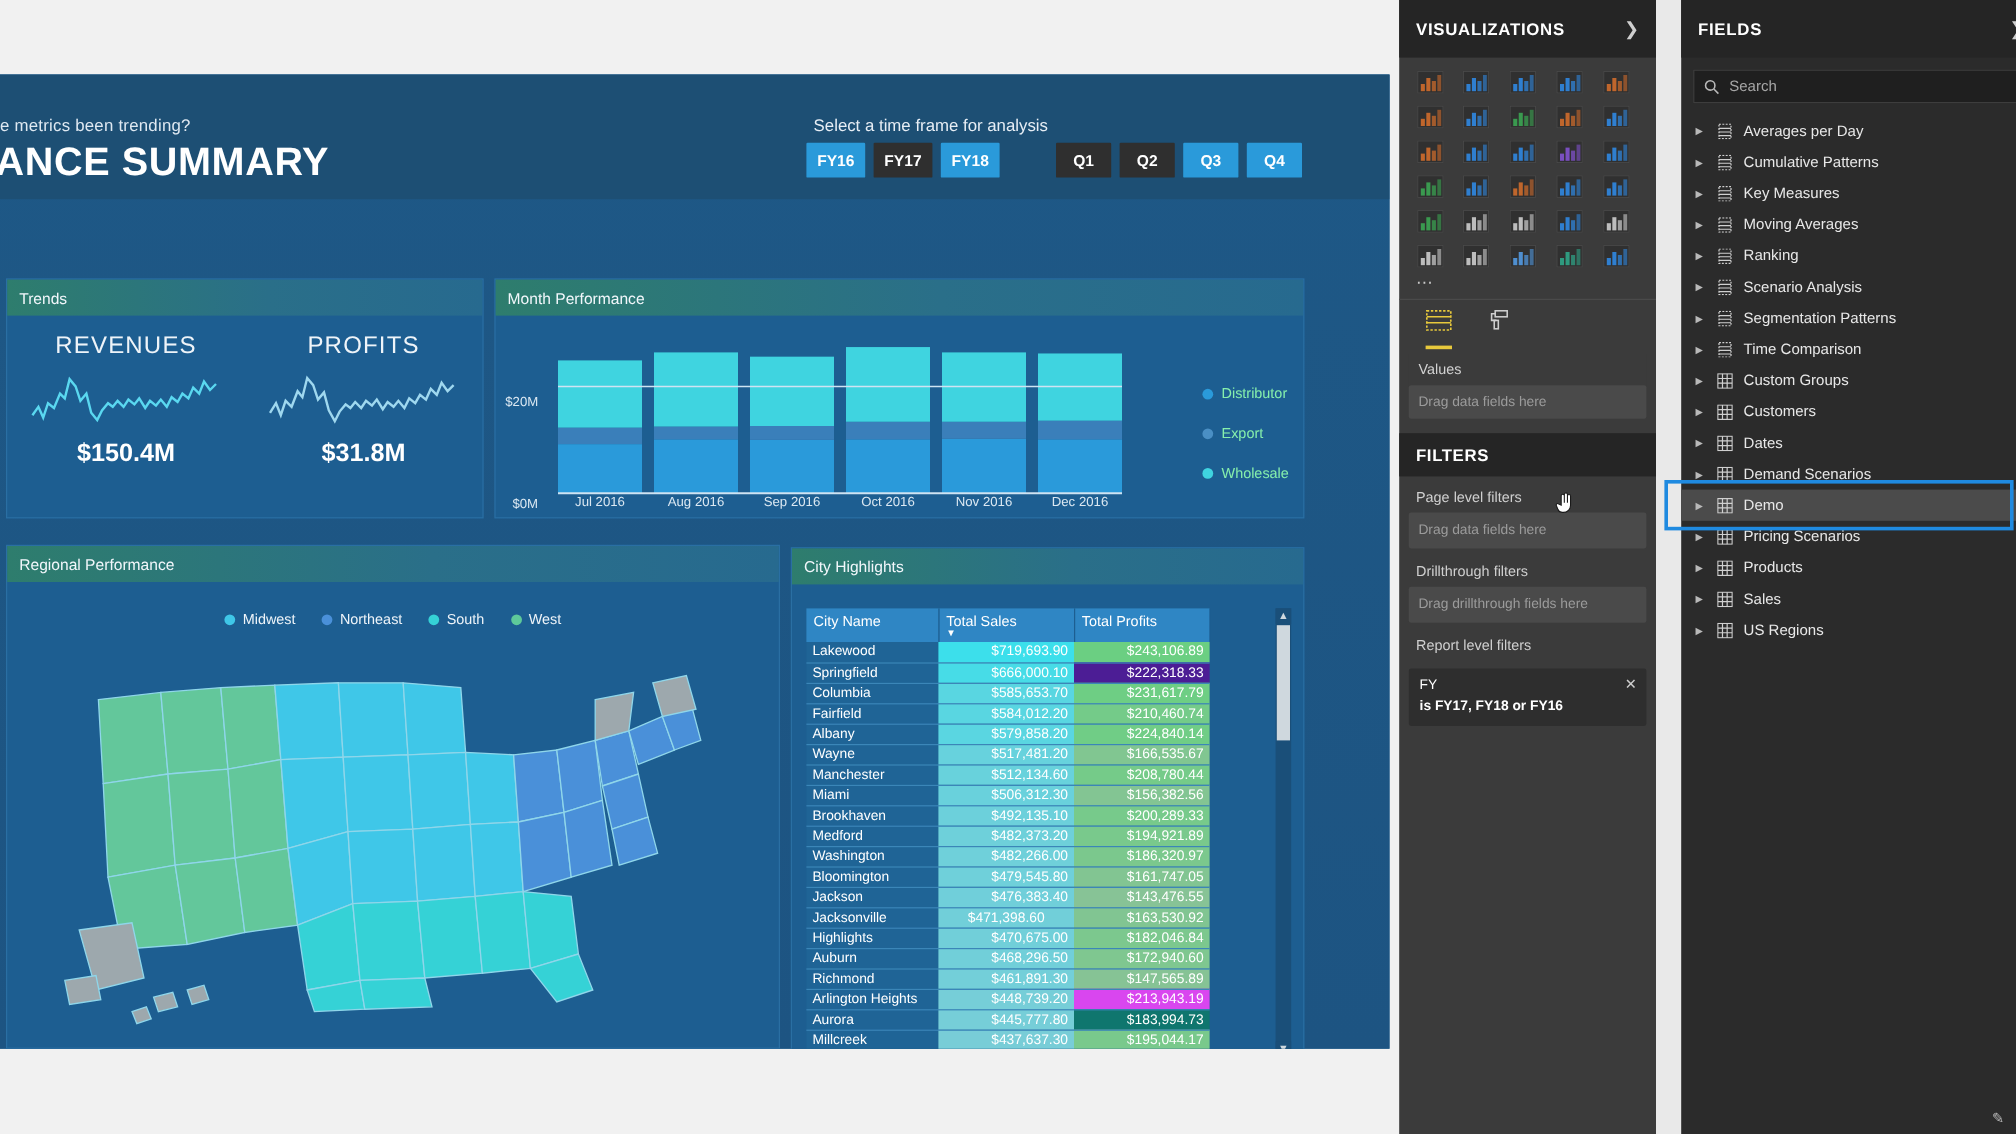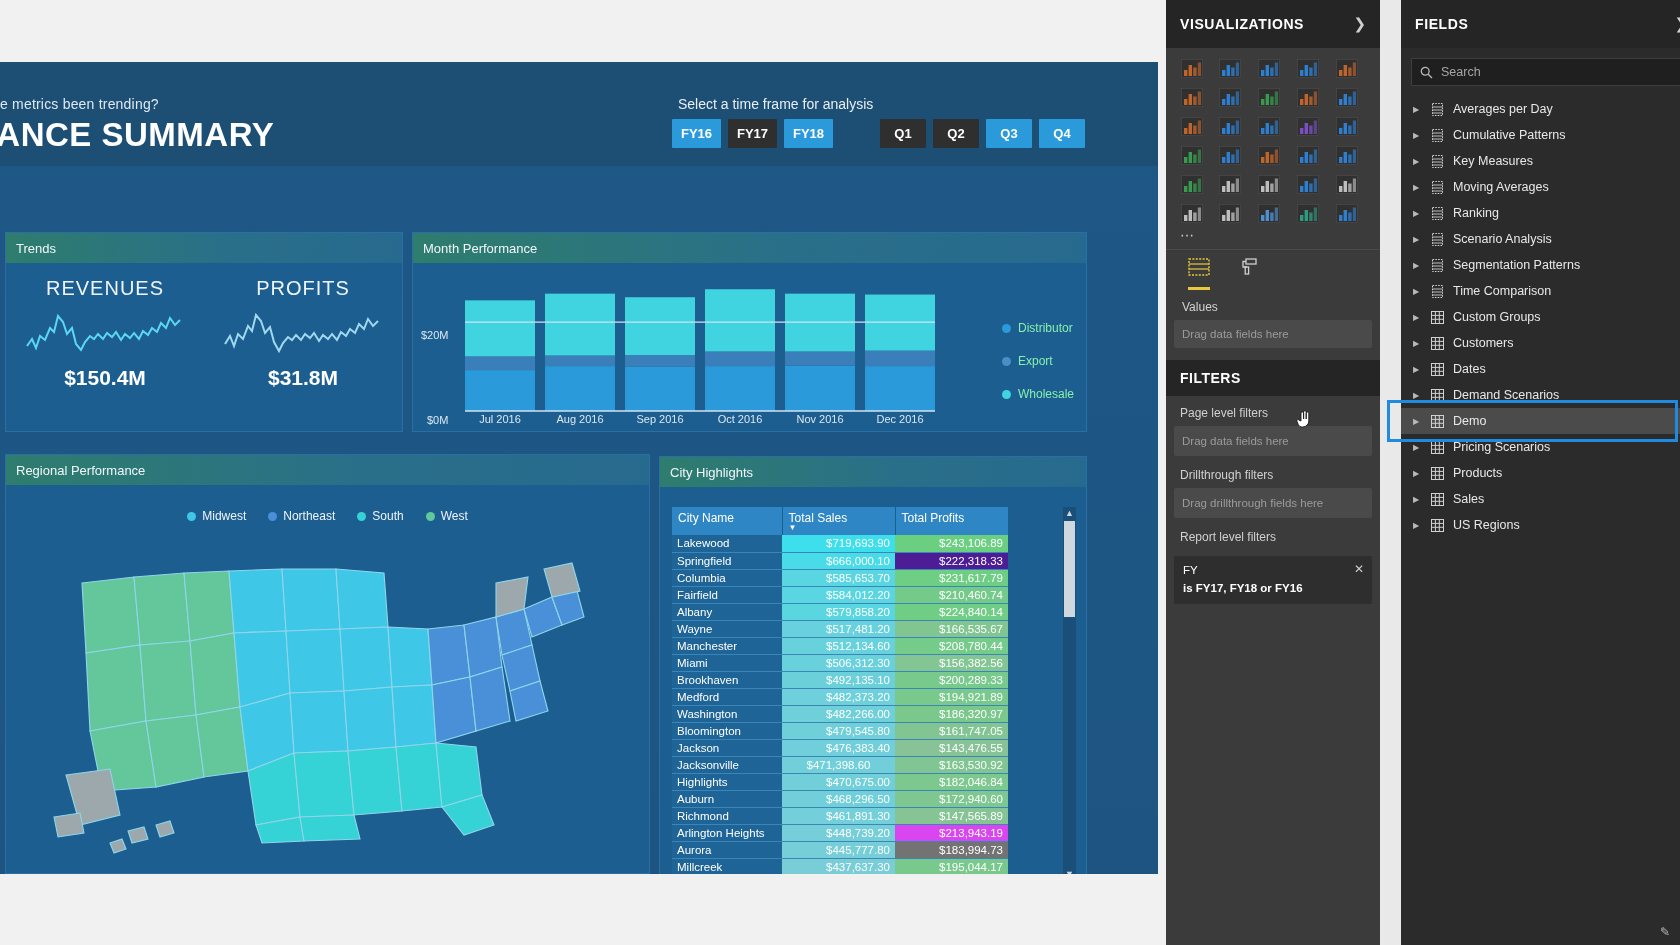--- a/index.html
+++ b/index.html
@@ -415,21 +415,21 @@
                   <td class="num" style="background: rgb(134, 195, 149);">$147,565.89</td>
                 </tr>
                 <tr>
                   <td class="city">Arlington Heights</td>
                   <td class="num" style="background: rgb(118, 206, 216);">$448,739.20</td>
                   <td class="num" style="background: #d946ef;">$213,943.19</td>
                 </tr>
                 <tr>
                   <td class="city">Aurora</td>
                   <td class="num" style="background: rgb(118, 206, 216);">$445,777.80</td>
-                  <td class="num" style="background: #737373;">$183,994.73</td>
+                  <td class="num" style="background: #0f766e;">$183,994.73</td>
                 </tr>
                 <tr>
                   <td class="city">Millcreek</td>
                   <td class="num" style="background: rgb(120, 205, 215);">$437,637.30</td>
                   <td class="num" style="background: rgb(121, 201, 140);">$195,044.17</td>
                 </tr>
               </tbody>
 
           </table>
         </div>

